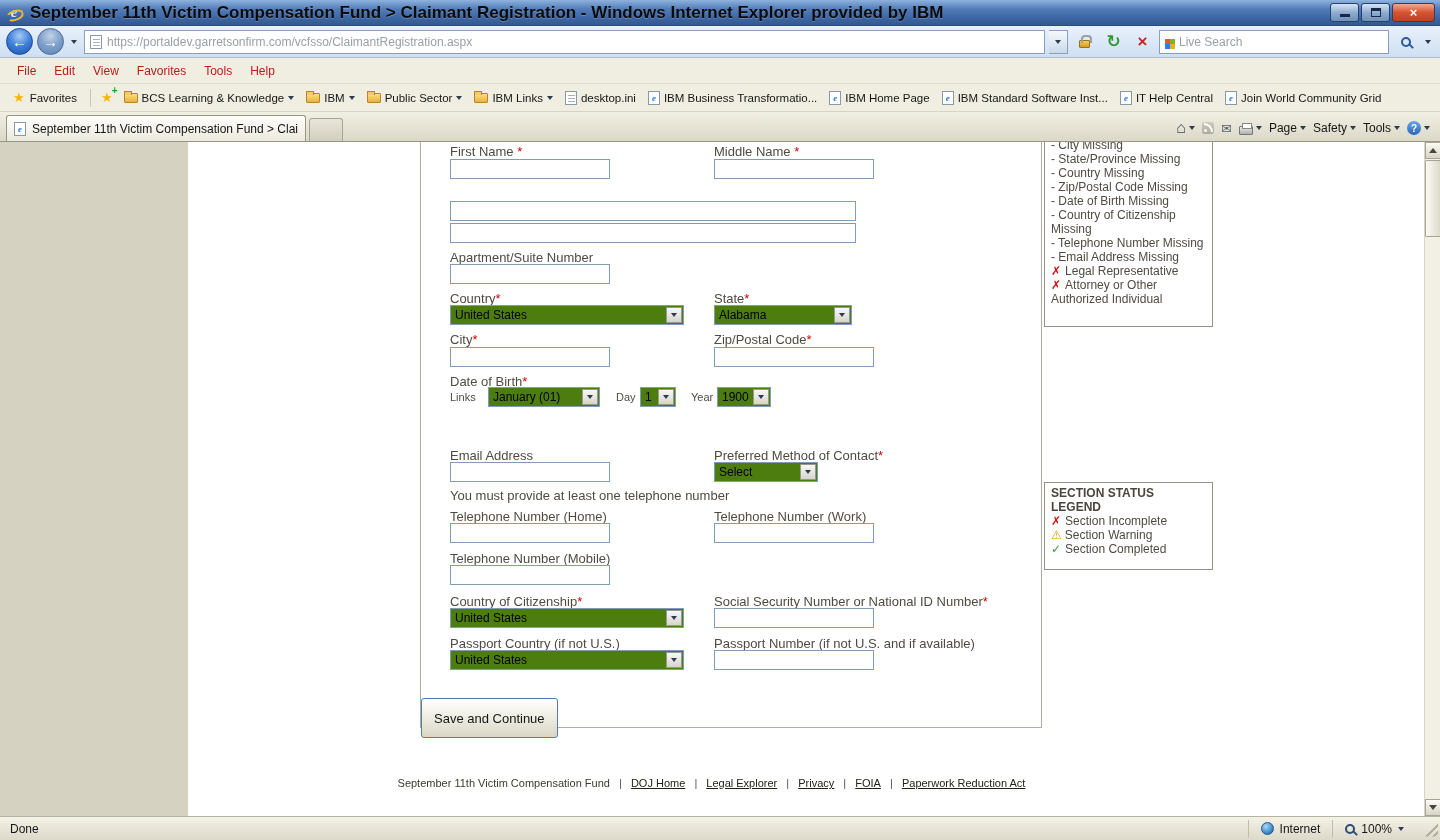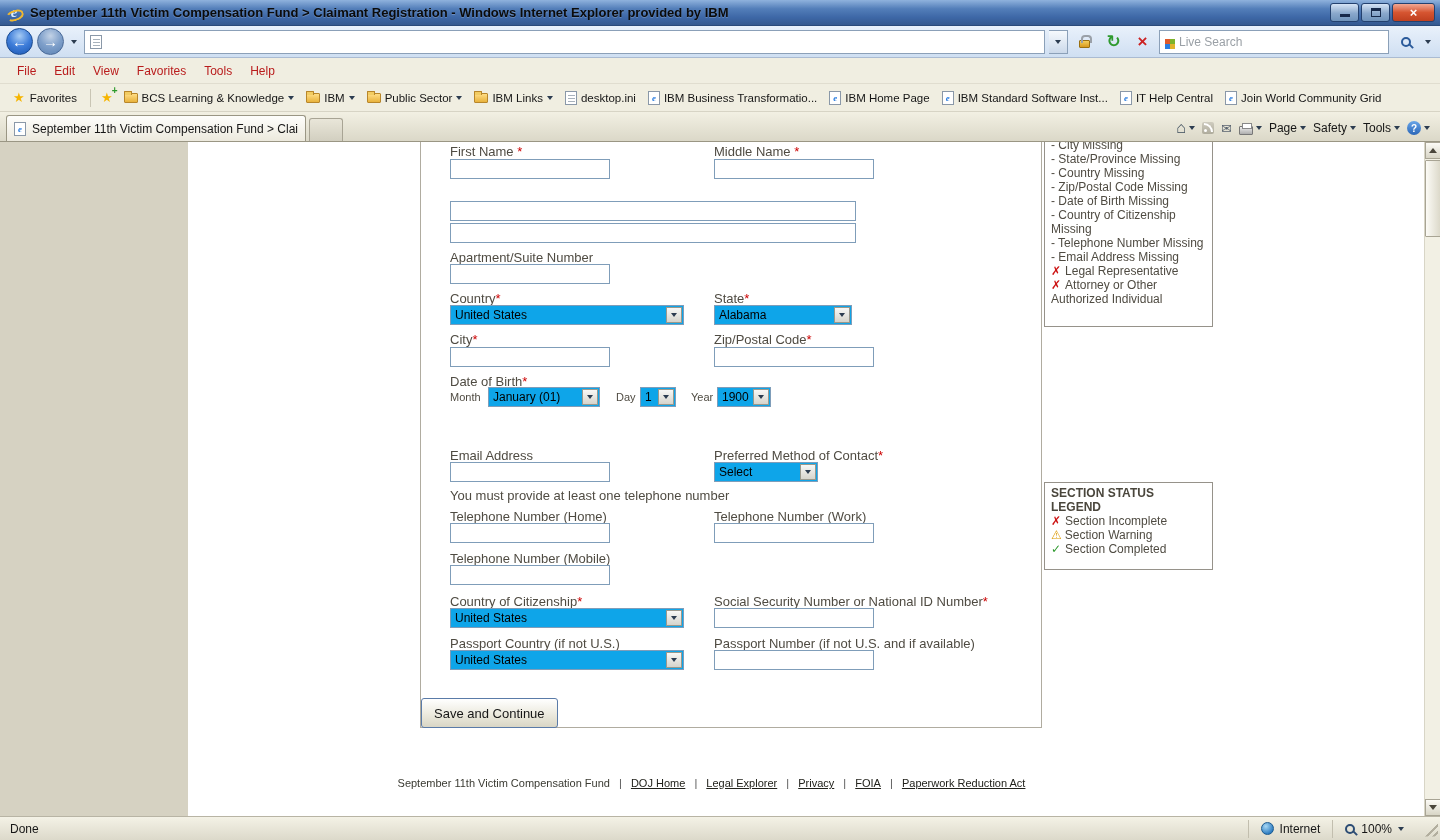--- a/index.html
+++ b/index.html
@@ -8,21 +8,21 @@
   .window { position:relative; width:1440px; height:840px; background:#ece9d8; }
 
   
   .titlebar { height:26px; display:flex; align-items:center; padding:0 5px;
     background:linear-gradient(180deg,#8fb2dd 0%,#537eb9 35%,#3d67a6 70%,#35598f 100%);
     border-bottom:1px solid #2a4a7a; }
   .ie-e { position:relative; width:18px; height:18px; display:flex; align-items:center; justify-content:center;
     font:italic bold 15px "Liberation Serif",serif; color:#d8ecff; }
   .ie-e::after { content:""; position:absolute; left:1px; top:6px; width:14px; height:7px;
     border:2px solid #f0b830; border-left-color:transparent; border-radius:50%; transform:rotate(-18deg); }
-  .title-text { flex:1; margin-left:7px; font-size:13px; font-weight:bold; color:#0b0b0b;
+  .title-text { flex:1; margin-left:7px; font-size:17px; font-weight:bold; color:#0b0b0b;
     white-space:nowrap; overflow:hidden; text-shadow:0 1px 0 rgba(255,255,255,.2); }
   .winbtns { display:flex; gap:2px; }
   .wbtn { width:29px; height:19px; border:1px solid #24416e; border-radius:3px;
     background:linear-gradient(#d6e4f6,#8aa8cc 55%,#6f93bb); display:flex; align-items:center; justify-content:center; cursor:default; }
   .wbtn.close { width:43px; background:linear-gradient(#f2a893,#d65531 50%,#bf3f1f); color:#fff; font-size:13px; font-weight:bold; }
   .glyph-min { width:10px; height:9px; border-bottom:3px solid #17294a; }
   .glyph-max { width:10px; height:9px; border:1px solid #17294a; border-top-width:3px; background:transparent; }
 
   
   .navbar { height:32px; display:flex; align-items:center; gap:4px; padding:0 6px;
@@ -97,25 +97,25 @@
   
   .content { position:absolute; top:142px; left:0; width:1440px; height:674px; background:#d6d2c2; overflow:hidden; }
   .sheet { position:absolute; left:188px; top:0; width:1236px; height:674px; background:#ffffff; }
   .form-box { position:absolute; left:420px; top:-10px; width:622px; height:596px; border:1px solid #b0aca0; background:#fff; }
   .flabel { position:absolute; font-size:13px; color:#4f4b42; white-space:nowrap; }
   .fnote { position:absolute; font-size:13px; color:#4f4b42; white-space:nowrap; }
   .sublabel { position:absolute; font-size:11px; color:#4f4b42; white-space:nowrap; }
   .req { color:#cc0000; }
   .ti { position:absolute; height:20px; border:1px solid #7f9db9; background:#fff; font-size:12px; padding:1px 4px;
     font-family:"Liberation Sans","DejaVu Sans",sans-serif; color:#111; outline:none; }
-  .sel { position:absolute; height:20px; background:#0ea5e9; border:1px solid #7f9db9; font-size:12px; color:#000; }
+  .sel { position:absolute; height:20px; background:#4d7c0f; border:1px solid #7f9db9; font-size:12px; color:#000; }
   .sel-val { position:absolute; left:4px; top:2px; right:20px; white-space:nowrap; overflow:hidden; }
   .sel-btn { position:absolute; right:1px; top:1px; bottom:1px; width:16px; background:linear-gradient(#f8f8f6,#d6d4cc);
     border:1px solid #9a988c; display:flex; align-items:center; justify-content:center; }
-  .save-btn { position:absolute; left:421px; top:556px; height:30px; padding:0 12px; display:flex; align-items:center;
+  .save-btn { position:absolute; left:421px; top:556px; height:40px; padding:0 12px; display:flex; align-items:center;
     border:1px solid #5a7ba8; border-radius:3px; background:linear-gradient(#ffffff,#eceade 55%,#d9d6c5);
     font-size:13px; color:#161616; }
 
   
   .sidebox { position:absolute; left:1044px; width:169px; background:#fff; border:1px solid #96928a;
     font-size:12px; color:#4f4b42; line-height:14px; padding:3px 6px; }
   .miss { white-space:normal; }
   .xmark { color:#cc1111; font-weight:bold; margin-right:4px; }
   .warnmark { color:#dd9900; margin-right:3px; }
   .checkmark { color:#2e9a2e; font-weight:bold; margin-right:4px; }
@@ -177,20 +177,21 @@
         <span>←</span>
       </span>
     <span class="nav-circle fwd">
         <span>→</span>
       </span>
     <span class="nav-dd">
         <span class="tri"></span>
       </span>
     <span class="url-box">
       <span class="doc"></span>
+      <input class="url-input" readonly="" value="https://portaldev.garretsonfirm.com/vcfsso/ClaimantRegistration.aspx" style="">
     </span>
     <span class="url-dd">
         <span class="tri"></span>
       </span>
     <span class="chrome-btn">
         <span class="lock"></span>
       </span>
     <span class="chrome-btn">
         <span class="refresh-glyph">↻</span>
       </span>
@@ -355,21 +356,21 @@
           <span class="tri"></span>
         </span>
     </div>
 
     <div class="flabel" style="left:450px;top:190px"><span>City</span><span class="req">*</span></div>
     <div class="flabel" style="left:714px;top:190px"><span>Zip/Postal Code</span><span class="req">*</span></div>
     <input class="ti" style="left: 450px; top: 205px; width: 160px;">
     <input class="ti" style="left: 714px; top: 205px; width: 160px;">
 
     <div class="flabel" style="left:450px;top:232px"><span>Date of Birth</span><span class="req">*</span></div>
-    <div class="sublabel" style="left:450px;top:249px">Month</div>
+    <div class="sublabel" style="left:450px;top:249px">Links</div>
     <div class="sel" style="left:488px;top:245px;width:112px">
       <span class="sel-val">January (01)</span>
       <span class="sel-btn">
           <span class="tri"></span>
         </span>
     </div>
     <div class="sublabel" style="left:616px;top:249px">Day</div>
     <div class="sel" style="left:640px;top:245px;width:36px">
       <span class="sel-val">1</span>
       <span class="sel-btn">

